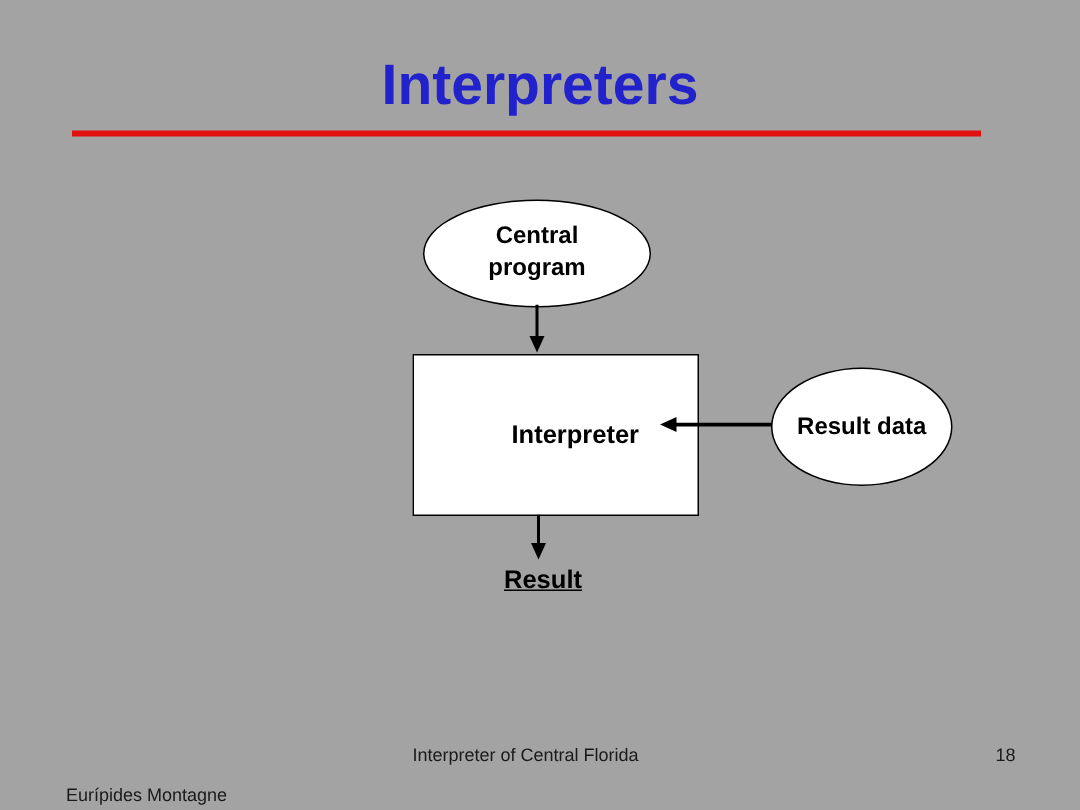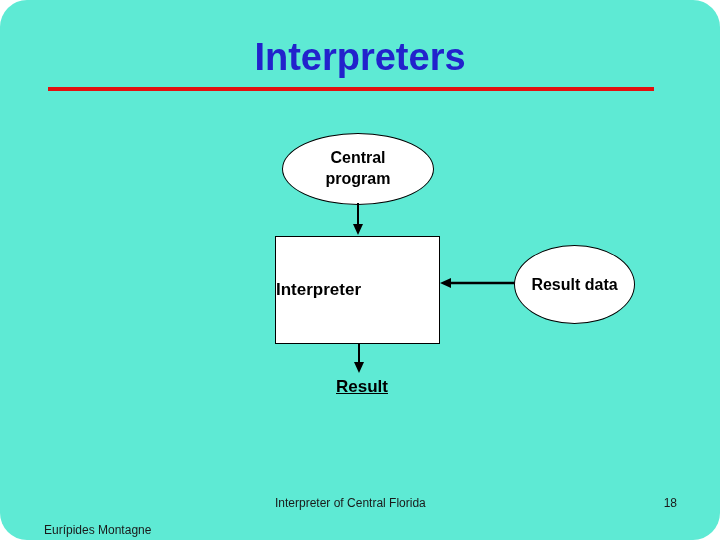--- a/index.html
+++ b/index.html
@@ -5,25 +5,24 @@
 <style>
   html, body {
     margin: 0;
     padding: 0;
     background: #ffffff;
   }
   #slide {
     position: relative;
     width: 720px;
     height: 540px;
-    background: #5eead4;
+    background: #a3a3a3;
     overflow: hidden;
     font-family: "Liberation Sans", "DejaVu Sans", sans-serif;
     color: #000000;
-    border-radius: 27px;
   }
   .title {
     position: absolute;
     left: 0;
     top: 36px;
     width: 720px;
     text-align: center;
     font-size: 38px;
     font-weight: bold;
     color: #2222CC;
@@ -67,22 +66,24 @@
   .box-interpreter {
     position: absolute;
     left: 275px;
     top: 236px;
     width: 163px;
     height: 106px;
     border: 1px solid #000000;
     background: #ffffff;
     display: flex;
     align-items: center;
+    justify-content: center;
     font-size: 17px;
     font-weight: bold;
+    padding-left: 26px;
   }
   .arrow-svg {
     position: absolute;
     display: block;
   }
   .arrow-v1 { left: 351px; top: 203px; }
   .arrow-h  { left: 439px; top: 276px; }
   .arrow-v2 { left: 352px; top: 343px; }
   .result-label {
     position: absolute;

